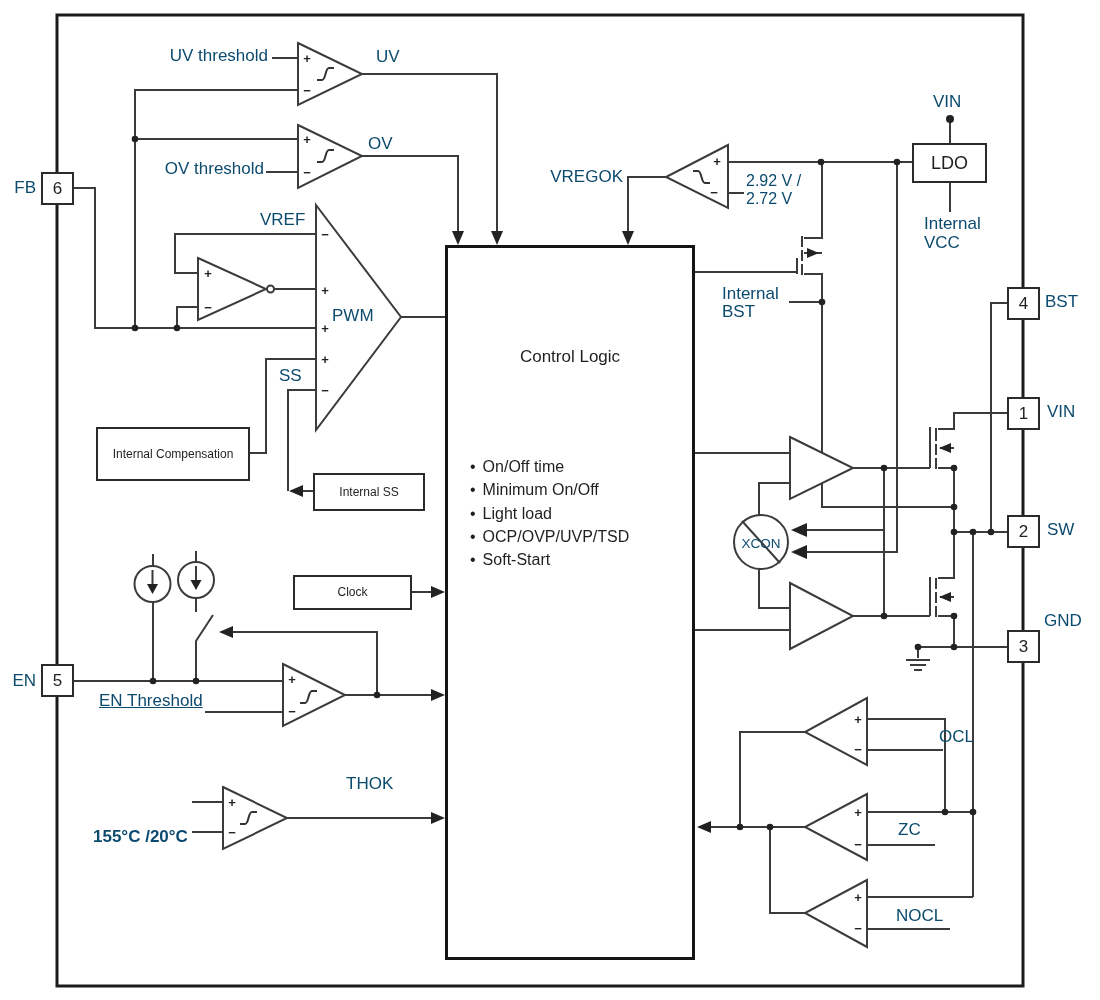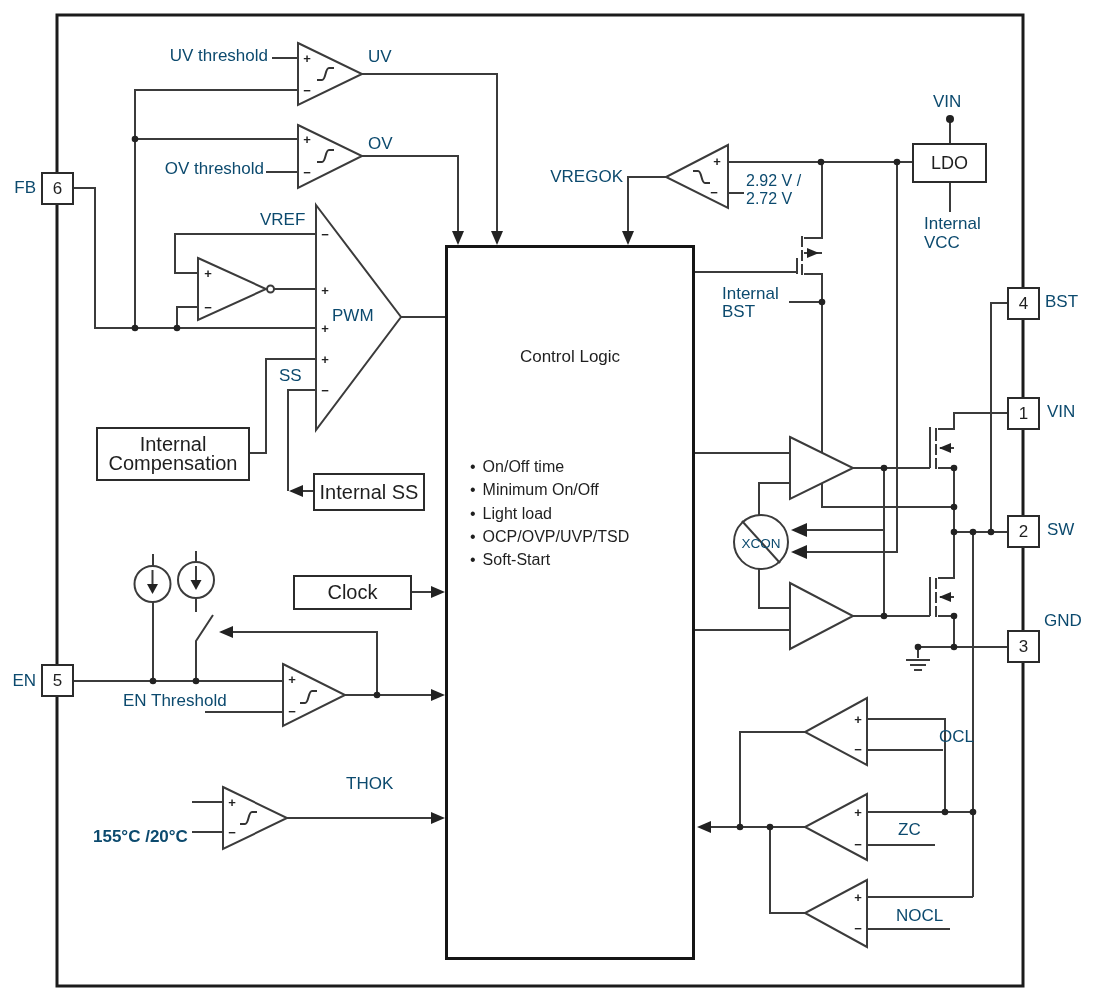--- a/index.html
+++ b/index.html
@@ -5,21 +5,21 @@
   html,body{margin:0;padding:0;background:#fff;}
   #stage{position:relative;width:1100px;height:1000px;background:#fff;overflow:hidden;
          font-family:"Liberation Sans","DejaVu Sans",sans-serif;color:#1f1f1f;}
   #wires{position:absolute;left:0;top:0;z-index:1;}
   .lbl{position:absolute;z-index:3;font-size:17px;line-height:18px;white-space:nowrap;color:#0c4a6e;}
   .lbl.small{font-size:16px;}
   .lbl.right{text-align:right;}
   .lbl.wrap{white-space:normal;}
   .box{position:absolute;z-index:2;background:#fff;border:2px solid #2b2b2b;
        display:flex;align-items:center;justify-content:center;text-align:center;
-       font-size:20px;line-height:19px;}
+       font-size:12px;line-height:19px;}
   .pinbox{position:absolute;z-index:4;width:29px;height:29px;background:#fff;border:2px solid #2b2b2b;
           display:flex;align-items:center;justify-content:center;font-size:17px;}
   #control-logic{position:absolute;z-index:2;background:#fff;border:3px solid #151515;}
   #cl-title{position:absolute;left:0;top:99px;width:100%;text-align:center;font-size:17px;}
   #cl-list{position:absolute;left:22px;top:207px;font-size:16px;}
   #cl-list .bullet-item{line-height:23.3px;white-space:nowrap;}
   #cl-list .bullet-item::before{content:"•";margin-right:7px;font-size:16px;}
 </style>
 </head>
 <body>
@@ -235,29 +235,29 @@
       <span>1</span>
     </div>
 <div class="pinbox" style="left:1007px;top:515px;">
       <span>2</span>
     </div>
 <div class="pinbox" style="left:1007px;top:630px;">
       <span>3</span>
     </div>
 
 <div class="lbl right" style="left:140px;top:47px;width:128px;">UV threshold</div>
-<div class="lbl" style="left:368px;top:48px;">UV</div>
+<div class="lbl" style="left:376px;top:48px;">UV</div>
 <div class="lbl right" style="left:136px;top:160px;width:128px;">OV threshold</div>
 <div class="lbl" style="left:368px;top:135px;">OV</div>
 <div class="lbl right" style="left:6px;top:179px;width:30px;">FB</div>
 <div class="lbl right" style="left:6px;top:672px;width:30px;">EN</div>
 <div class="lbl" style="left:260px;top:211px;">VREF</div>
 <div class="lbl" style="left:332px;top:307px;">PWM</div>
 <div class="lbl" style="left:279px;top:367px;">SS</div>
-<div class="lbl" style="left:123px;top:692px;">EN Threshold</div>
+<div class="lbl" style="left:99px;top:692px;text-decoration:underline;">EN Threshold</div>
 <div class="lbl" style="left:93px;top:828px;font-weight:bold;">155°C /20°C</div>
 <div class="lbl" style="left:346px;top:775px;">THOK</div>
 <div class="lbl right" style="left:538px;top:168px;width:85px;">VREGOK</div>
 <div class="lbl small" style="left:746px;top:172px;">2.92 V /</div>
 <div class="lbl small" style="left:746px;top:190px;">2.72 V</div>
 <div class="lbl wrap" style="left:722px;top:285px;width:68px;line-height:18px;">Internal BST</div>
 <div class="lbl" style="left:933px;top:93px;">VIN</div>
 <div class="lbl wrap" style="left:924px;top:214px;width:68px;line-height:19px;">Internal VCC</div>
 <div class="lbl" style="left:736px;top:535px;width:50px;text-align:center;font-size:13.5px;">XCON</div>
 <div class="lbl" style="left:1045px;top:293px;">BST</div>

